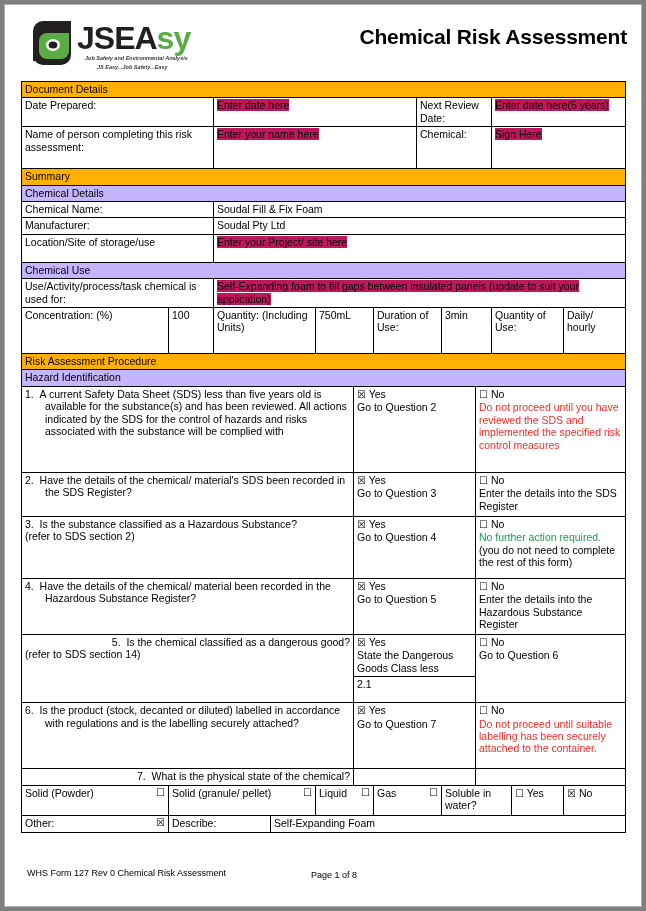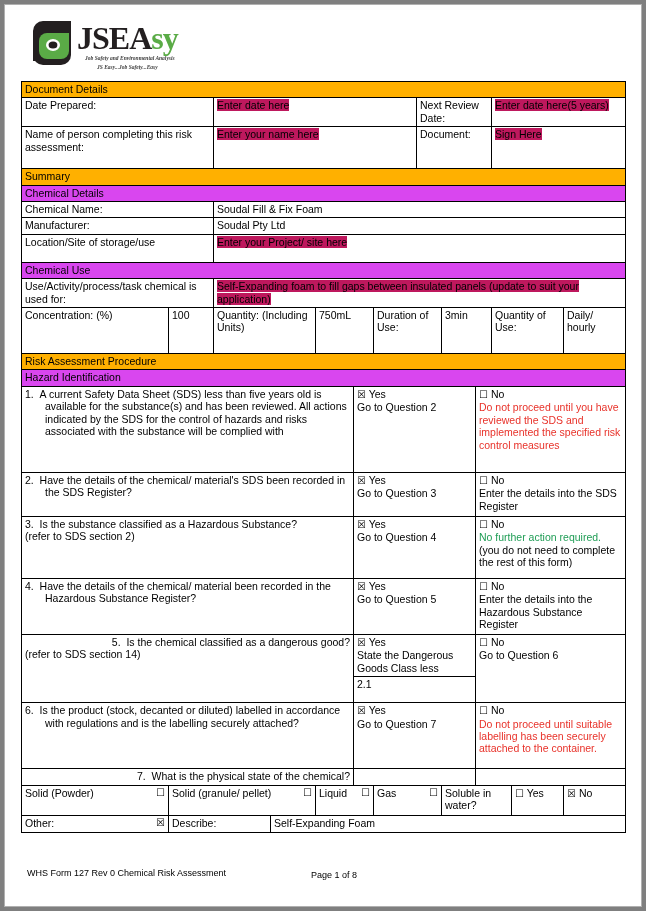--- a/index.html
+++ b/index.html
@@ -15,21 +15,20 @@
     width: 638px; height: 903px;
     background: #ffffff;
     border: 1px solid #b0b0b0;
     overflow: hidden;
   }
 
   
   .hdr {
     position: relative;
     height: 76px;
-    font-family: Liberation Serif, serif;
   }
   .logo-wrap {
     position: absolute;
     left: 24px; top: 14px;
     width: 190px; height: 60px;
   }
   .logo-text {
     position: absolute;
     left: 48px; top: 2px;
     font-size: 32px;
@@ -79,21 +78,21 @@
   table.form td {
     border: 1px solid #000;
     padding: 1px 3px 2px 3px;
     font-size: 10.5px;
     line-height: 12.4px;
     vertical-align: top;
     color: #000;
     word-wrap: break-word;
   }
   .band-orange { background: #ffb000; font-size: 10.5px; }
-  .band-grey   { background: #d946ef; font-size: 10.5px; }
+  .band-grey   { background: #c4b5fd; font-size: 10.5px; }
   .hl { background: #be185d; }
   .red   { color: #e8322a; }
   .green { color: #1f9d55; margin-top: 47px; }
   .nowrapv { white-space: nowrap; }
   .cb { font-family: "DejaVu Sans", sans-serif; font-size: 10px; }
   .ind {
     display: block;
     padding-left: 20px;
     text-indent: -20px;
   }
@@ -128,20 +127,21 @@
         <path d="M18 12 L40 12 L40 30 A8 8 0 0 1 32 38 L18 38 A8 8 0 0 1 10 30 L10 20 A8 8 0 0 1 18 12 Z" fill="#5aab46"></path>
         <ellipse cx="24" cy="24" rx="7" ry="6" fill="#ffffff"></ellipse>
         <ellipse cx="24" cy="24" rx="4.4" ry="3.6" fill="#231f20"></ellipse>
       </svg>
       <div class="logo-text">
         <span class="logo-jsea">JSEA</span><span class="logo-sy">sy</span>
       </div>
       <div class="logo-tag1">Job Safety and Environmental Analysis</div>
       <div class="logo-tag2">JS Easy...Job Safety...Easy</div>
     </div>
+    <div class="doc-title">Chemical Risk Assessment</div>
   </div>
 
   <table class="form">
     <colgroup>
       <col style="width:37px">
         <col style="width:110px">
         <col style="width:45px">
       <col style="width:57px">
         <col style="width:45px">
         <col style="width:38px">
@@ -163,21 +163,21 @@
     <tr>
       <td colspan="3">Date Prepared:</td>
       <td colspan="5"><span class="hl">Enter date here</span></td>
       <td colspan="3">Next Review Date:</td>
       <td colspan="3"><span class="hl">Enter date here(5 years)</span></td>
     </tr>
 
     <tr>
       <td colspan="3" style="height:42px">Name of person completing this risk assessment:</td>
       <td colspan="5"><span class="hl">Enter your name here</span></td>
-      <td colspan="3">Document:</td>
+      <td colspan="3">Chemical:</td>
       <td colspan="3"><span class="hl">Sign Here</span></td>
     </tr>
 
     <tr>
       <td class="band-orange" colspan="14">Summary</td>
     </tr>
 
     <tr>
       <td class="band-grey" colspan="14">Chemical Details</td>
     </tr>

